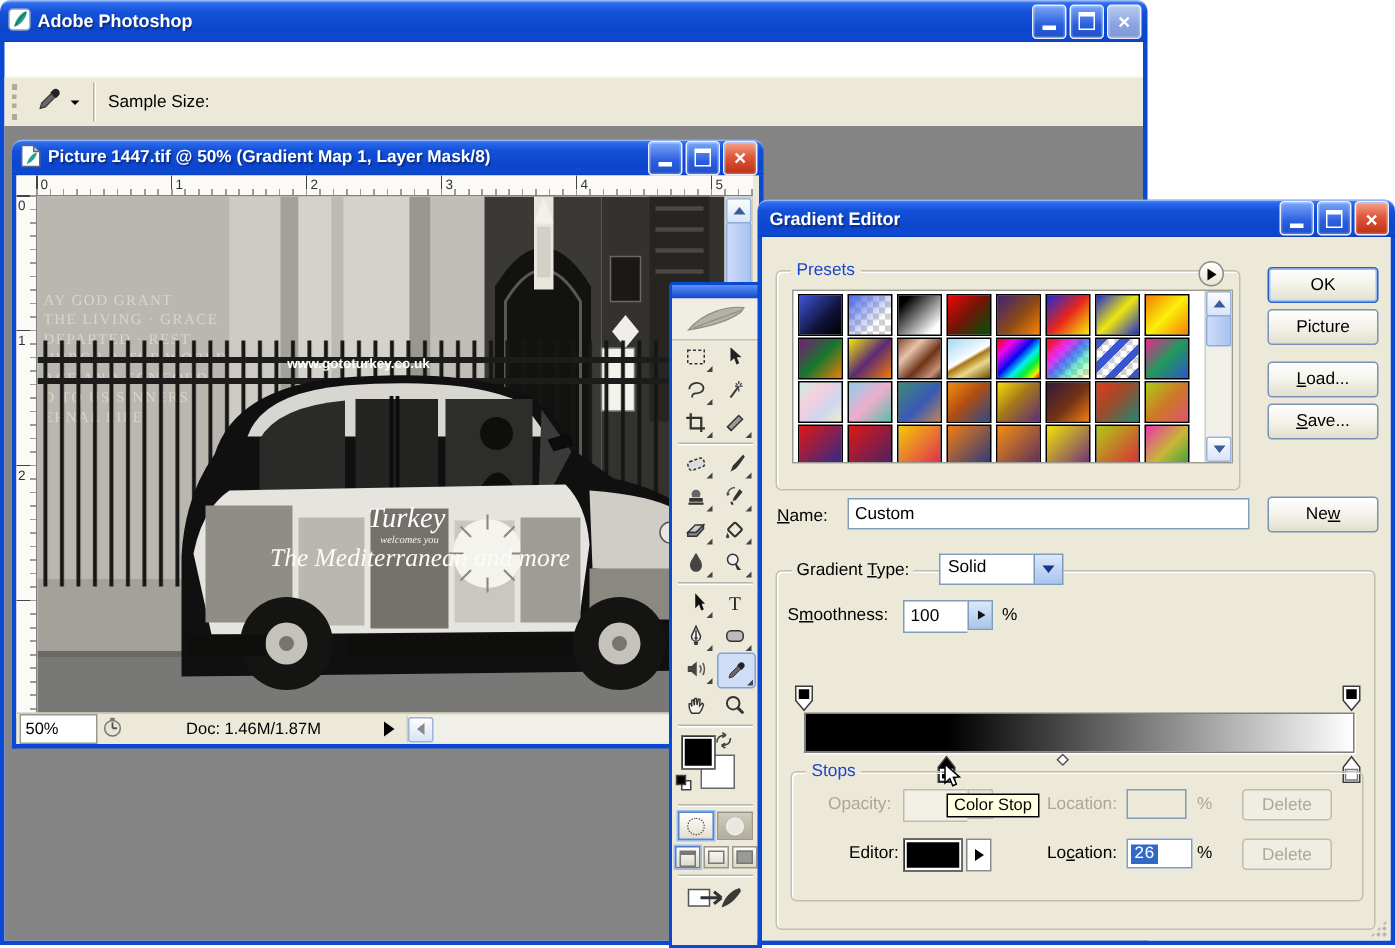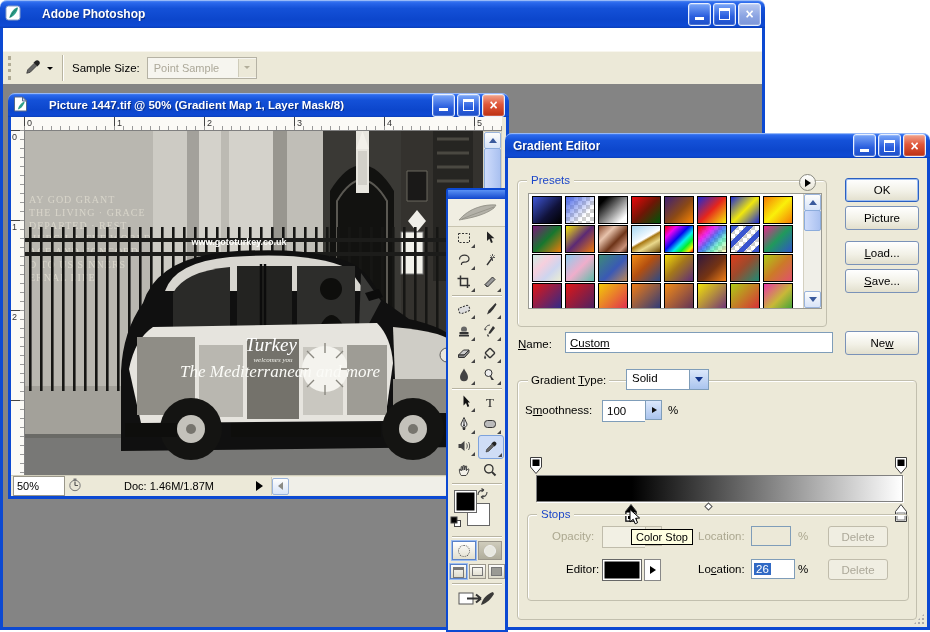--- a/index.html
+++ b/index.html
@@ -4,21 +4,21 @@
 <style>
   html,body{margin:0;padding:0;}
   body{font-family:"Liberation Sans",sans-serif;font-size:11px;color:#000;}
   #screen{position:relative;width:930px;height:632px;background:#fff;overflow:hidden;}
 
   
   .xpwin{position:absolute;border-radius:7px 7px 0 0;}
   .tbar{position:absolute;left:0;top:0;right:0;display:flex;align-items:center;
     background:linear-gradient(180deg,#5a92f5 0%,#2a68ec 10%,#1451d8 30%,#0c46cc 70%,#0e49d4 92%,#0a3fb8 100%);
     border-radius:7px 7px 0 0;box-shadow:inset 0 1px 0 rgba(255,255,255,.4);}
-  .tbar .ttl{color:#fff;font-weight:bold;font-size:12px;text-shadow:1px 1px 1px #0a2a7a;white-space:nowrap;overflow:hidden;margin-left:17px;}
+  .tbar .ttl{color:#fff;font-weight:bold;font-size:12px;text-shadow:1px 1px 1px #0a2a7a;white-space:nowrap;overflow:hidden;}
   .winbtns{margin-left:auto;display:flex;gap:2px;padding-right:4px;}
   .wb{width:21px;height:21px;border-radius:3px;border:1px solid #e8f0ff;display:flex;align-items:center;justify-content:center;
       box-shadow:inset 0 0 0 1px rgba(255,255,255,.2);} 
   .wb-blue{background:linear-gradient(180deg,#7aa6f8,#2a5ede 60%,#1f50c8);}
   .wb-pale{background:linear-gradient(180deg,#b9c9f0,#8aa3e2 60%,#7e97d8);}
   .wb-red{background:linear-gradient(180deg,#f2a48c,#e0573a 45%,#bc3012);}
   .g-min{display:block;width:9px;height:3px;background:#fff;margin-top:9px;}
   .g-max{display:block;width:9px;height:8px;border:1px solid #fff;border-top:3px solid #fff;}
   .g-x{color:#fff;font-weight:bold;font-size:14px;line-height:1;}
   .wframe{position:absolute;left:0;right:0;bottom:0;border:3px solid #0c49d2;border-top:0;}
@@ -108,21 +108,21 @@
   #psb .sbtn{width:15px;height:15px;}
   #psbthumb{position:absolute;left:0;top:16px;width:15px;height:19px;background:linear-gradient(90deg,#cfdcfb,#aac1f0);border:1px solid #8cacdc;border-radius:2px;}
   .flyout{position:absolute;width:15px;height:15px;border:1px solid #8a8a80;border-radius:50%;background:linear-gradient(#fff,#e8e5d6);display:flex;align-items:center;justify-content:center;}
   .flyout i{width:0;height:0;border:4px solid transparent;border-left:6px solid #000;margin-left:5px;}
   .xbtn{position:absolute;width:72px;height:22px;border:1px solid #7a92b8;border-radius:3px;
      background:linear-gradient(180deg,#fff,#f2f1e7 55%,#e2dfcd);font-size:11.5px;display:flex;align-items:center;justify-content:center;}
   .xbtn.def{border:1px solid #2b5fc0;box-shadow:inset 0 0 0 1px #9cbdf2;}
   .xbtn.dis{color:#aca899;border-color:#c0bcab;background:#f0eee2;box-shadow:none;}
   .lbl{position:absolute;font-size:11.5px;white-space:nowrap;}
   .lbl.dis{color:#aca890;}
-  .txt{position:absolute;background:#fff;border:1px solid #7f9db9;font-size:11.5px;padding:2px 4px;font-family:"Liberation Sans",sans-serif;text-decoration:underline;}
+  .txt{position:absolute;background:#fff;border:1px solid #7f9db9;font-size:11.5px;padding:2px 4px;font-family:"Liberation Sans",sans-serif;}
   .spin{position:absolute;display:flex;}
   .spin .sfield{width:34px;height:18px;background:#fff;border:1px solid #7f9db9;border-right:0;padding:1px 4px;font-size:11.5px;}
   .spin .sarr{width:17px;height:20px;background:linear-gradient(180deg,#dce8fb,#aac4ee);border:1px solid #7f9db9;display:flex;align-items:center;justify-content:center;box-sizing:border-box;}
   .spin .sarr i{width:0;height:0;border:3.5px solid transparent;border-left:5px solid #111;margin-left:4px;}
   .spin.dis .sfield{background:#f2f0e4;border-color:#c0bcab;}
   .spin.dis .sarr{background:#e8e5d6;border-color:#c0bcab;}
   .spin.dis .sarr i{border-left-color:#a8a490;}
   #typecombo{position:absolute;display:flex;height:21px;}
   #typecombo .tcv{width:52px;background:#fff;border:1px solid #7f9db9;border-right:0;padding:2px 5px;font-size:11.5px;}
   #typecombo .tca{width:18px;background:linear-gradient(180deg,#dce8fb,#aac4ee);border:1px solid #7f9db9;display:flex;align-items:center;justify-content:center;}
@@ -176,26 +176,20 @@
         <span>
           <svg width="20" height="20" viewBox="0 0 16 16">
               <path d="M12.8 3.2 C13.8 4.2 13.6 5.4 12.8 6.2 L11.4 7.6 L8.4 4.6 L9.8 3.2 C10.6 2.4 11.8 2.2 12.8 3.2 Z" fill="#222"></path>
               <path d="M8.9 5.1 L3.8 10.2 L3 13 L5.8 12.2 L10.9 7.1 Z" fill="#666" stroke="#333" stroke-width="0.6"></path>
             </svg>
         </span>
         <i class="caret"></i>
       </span>
       <span class="osep"></span>
       <span class="lbl" style="position:static;">Sample Size:</span>
-      <span class="combo" style="margin-left:7px;">
-        <span class="cval">Point Sample</span>
-        <span class="cbtn">
-            <i></i>
-          </span>
-      </span>
     </div>
     <div id="workspace"></div>
   </div>
 
   <div class="xpwin" id="docwin">
     <div class="wframe" style="top:24px;"></div>
     <div class="tbar">
       <span class="dicon">
         <svg width="15" height="16" viewBox="0 0 15 16">
             <path d="M1.5 1 H9.5 L13.5 5 V15 H1.5 Z" fill="#fff" stroke="#56688a"></path>
@@ -682,21 +676,21 @@
       <div class="emptyinput" style="left:243px;top:368px;"></div>
       <span class="lbl dis" style="left:290px;top:372px;">%</span>
       <div class="xbtn dis" style="left:320px;top:368px;width:58px;height:19px;">Delete</div>
 
       <span class="lbl" style="left:58px;top:405px;">Editor:</span>
       <div id="colswatch" style="left:94px;top:401px;background:#000;"></div>
       <div id="colarr" style="left:136px;top:401px;">
           <i></i>
         </div>
       <span class="lbl" style="left:190px;top:405px;">Lo<u>c</u>ation:</span>
-      <div class="selinput" style="left:243px;top:401px;">
+      <div class="selinput" style="left:243px;top:401px;font-family:Liberation Mono, monospace;">
           <span>26</span>
         </div>
       <span class="lbl" style="left:290px;top:405px;">%</span>
       <div class="xbtn dis" style="left:320px;top:401px;width:58px;height:19px;">Delete</div>
 
       <div id="cursor">
         <svg width="13" height="17" viewBox="0 0 13 17">
             <path d="M1 0.5 L1 13 L4.2 10.2 L6.2 14.8 L8.6 13.7 L6.6 9.3 L10.6 9 Z" fill="#fff" stroke="#000"></path>
           </svg>
       </div>

